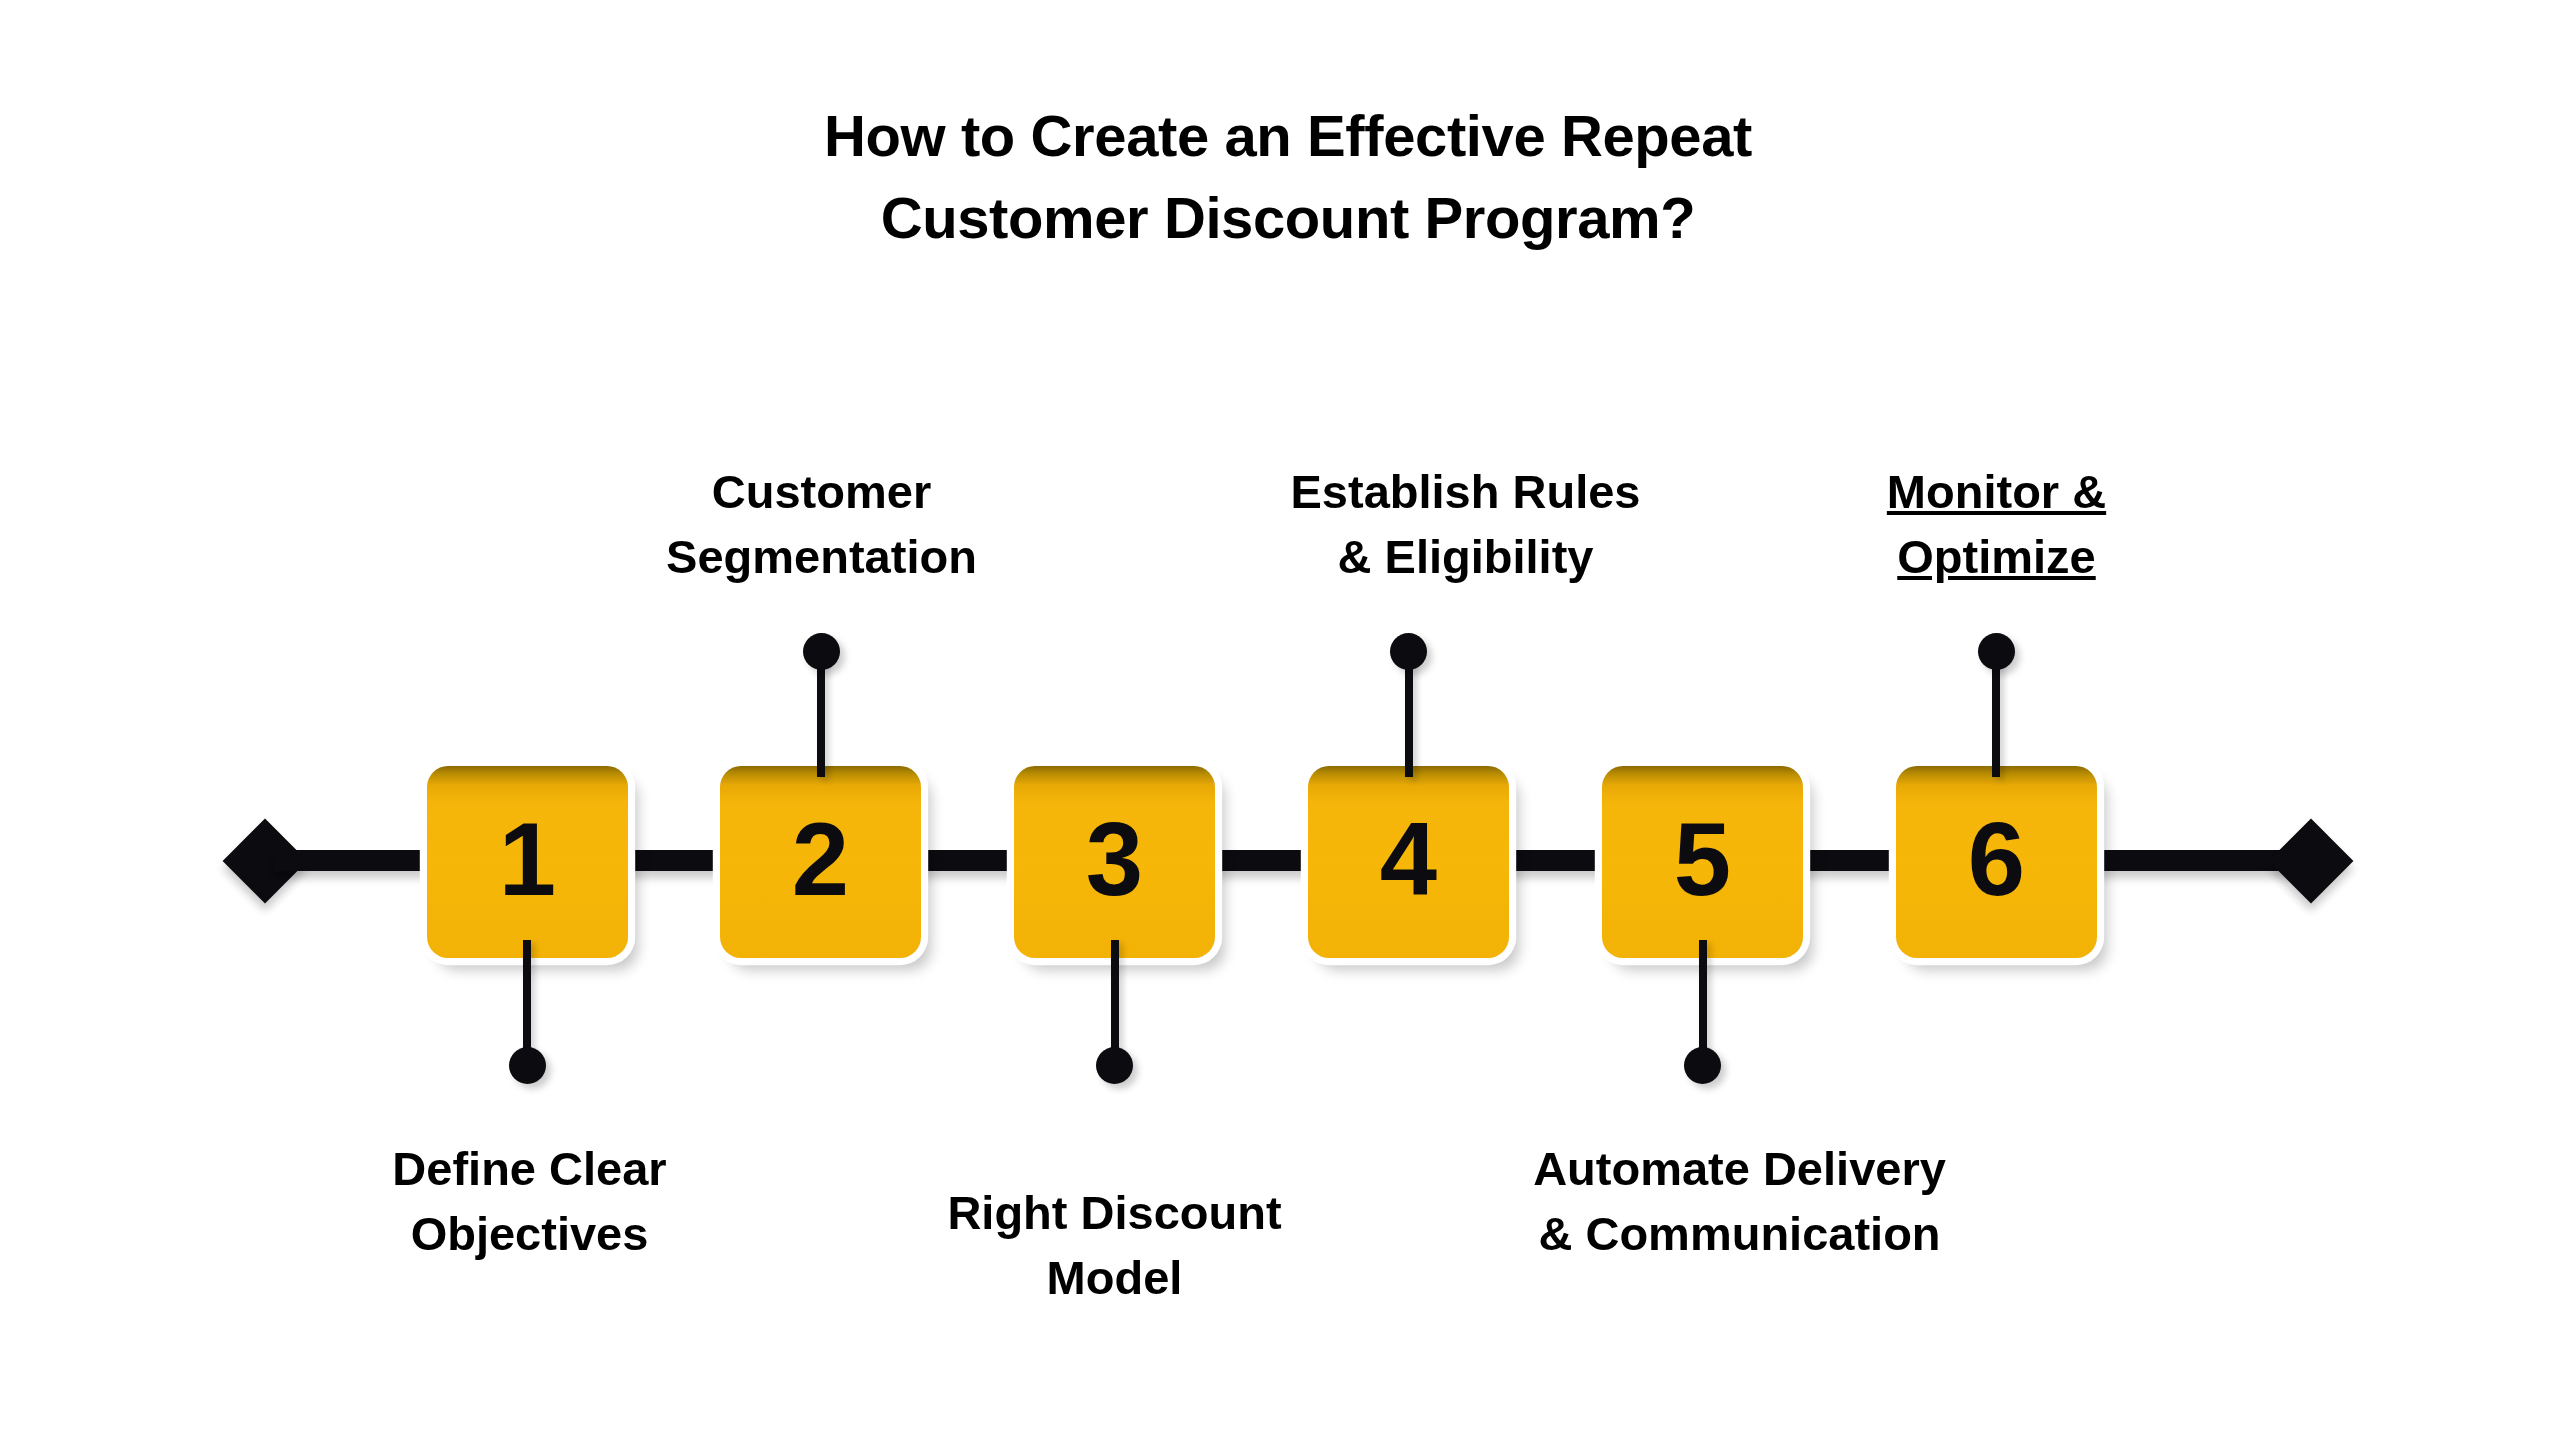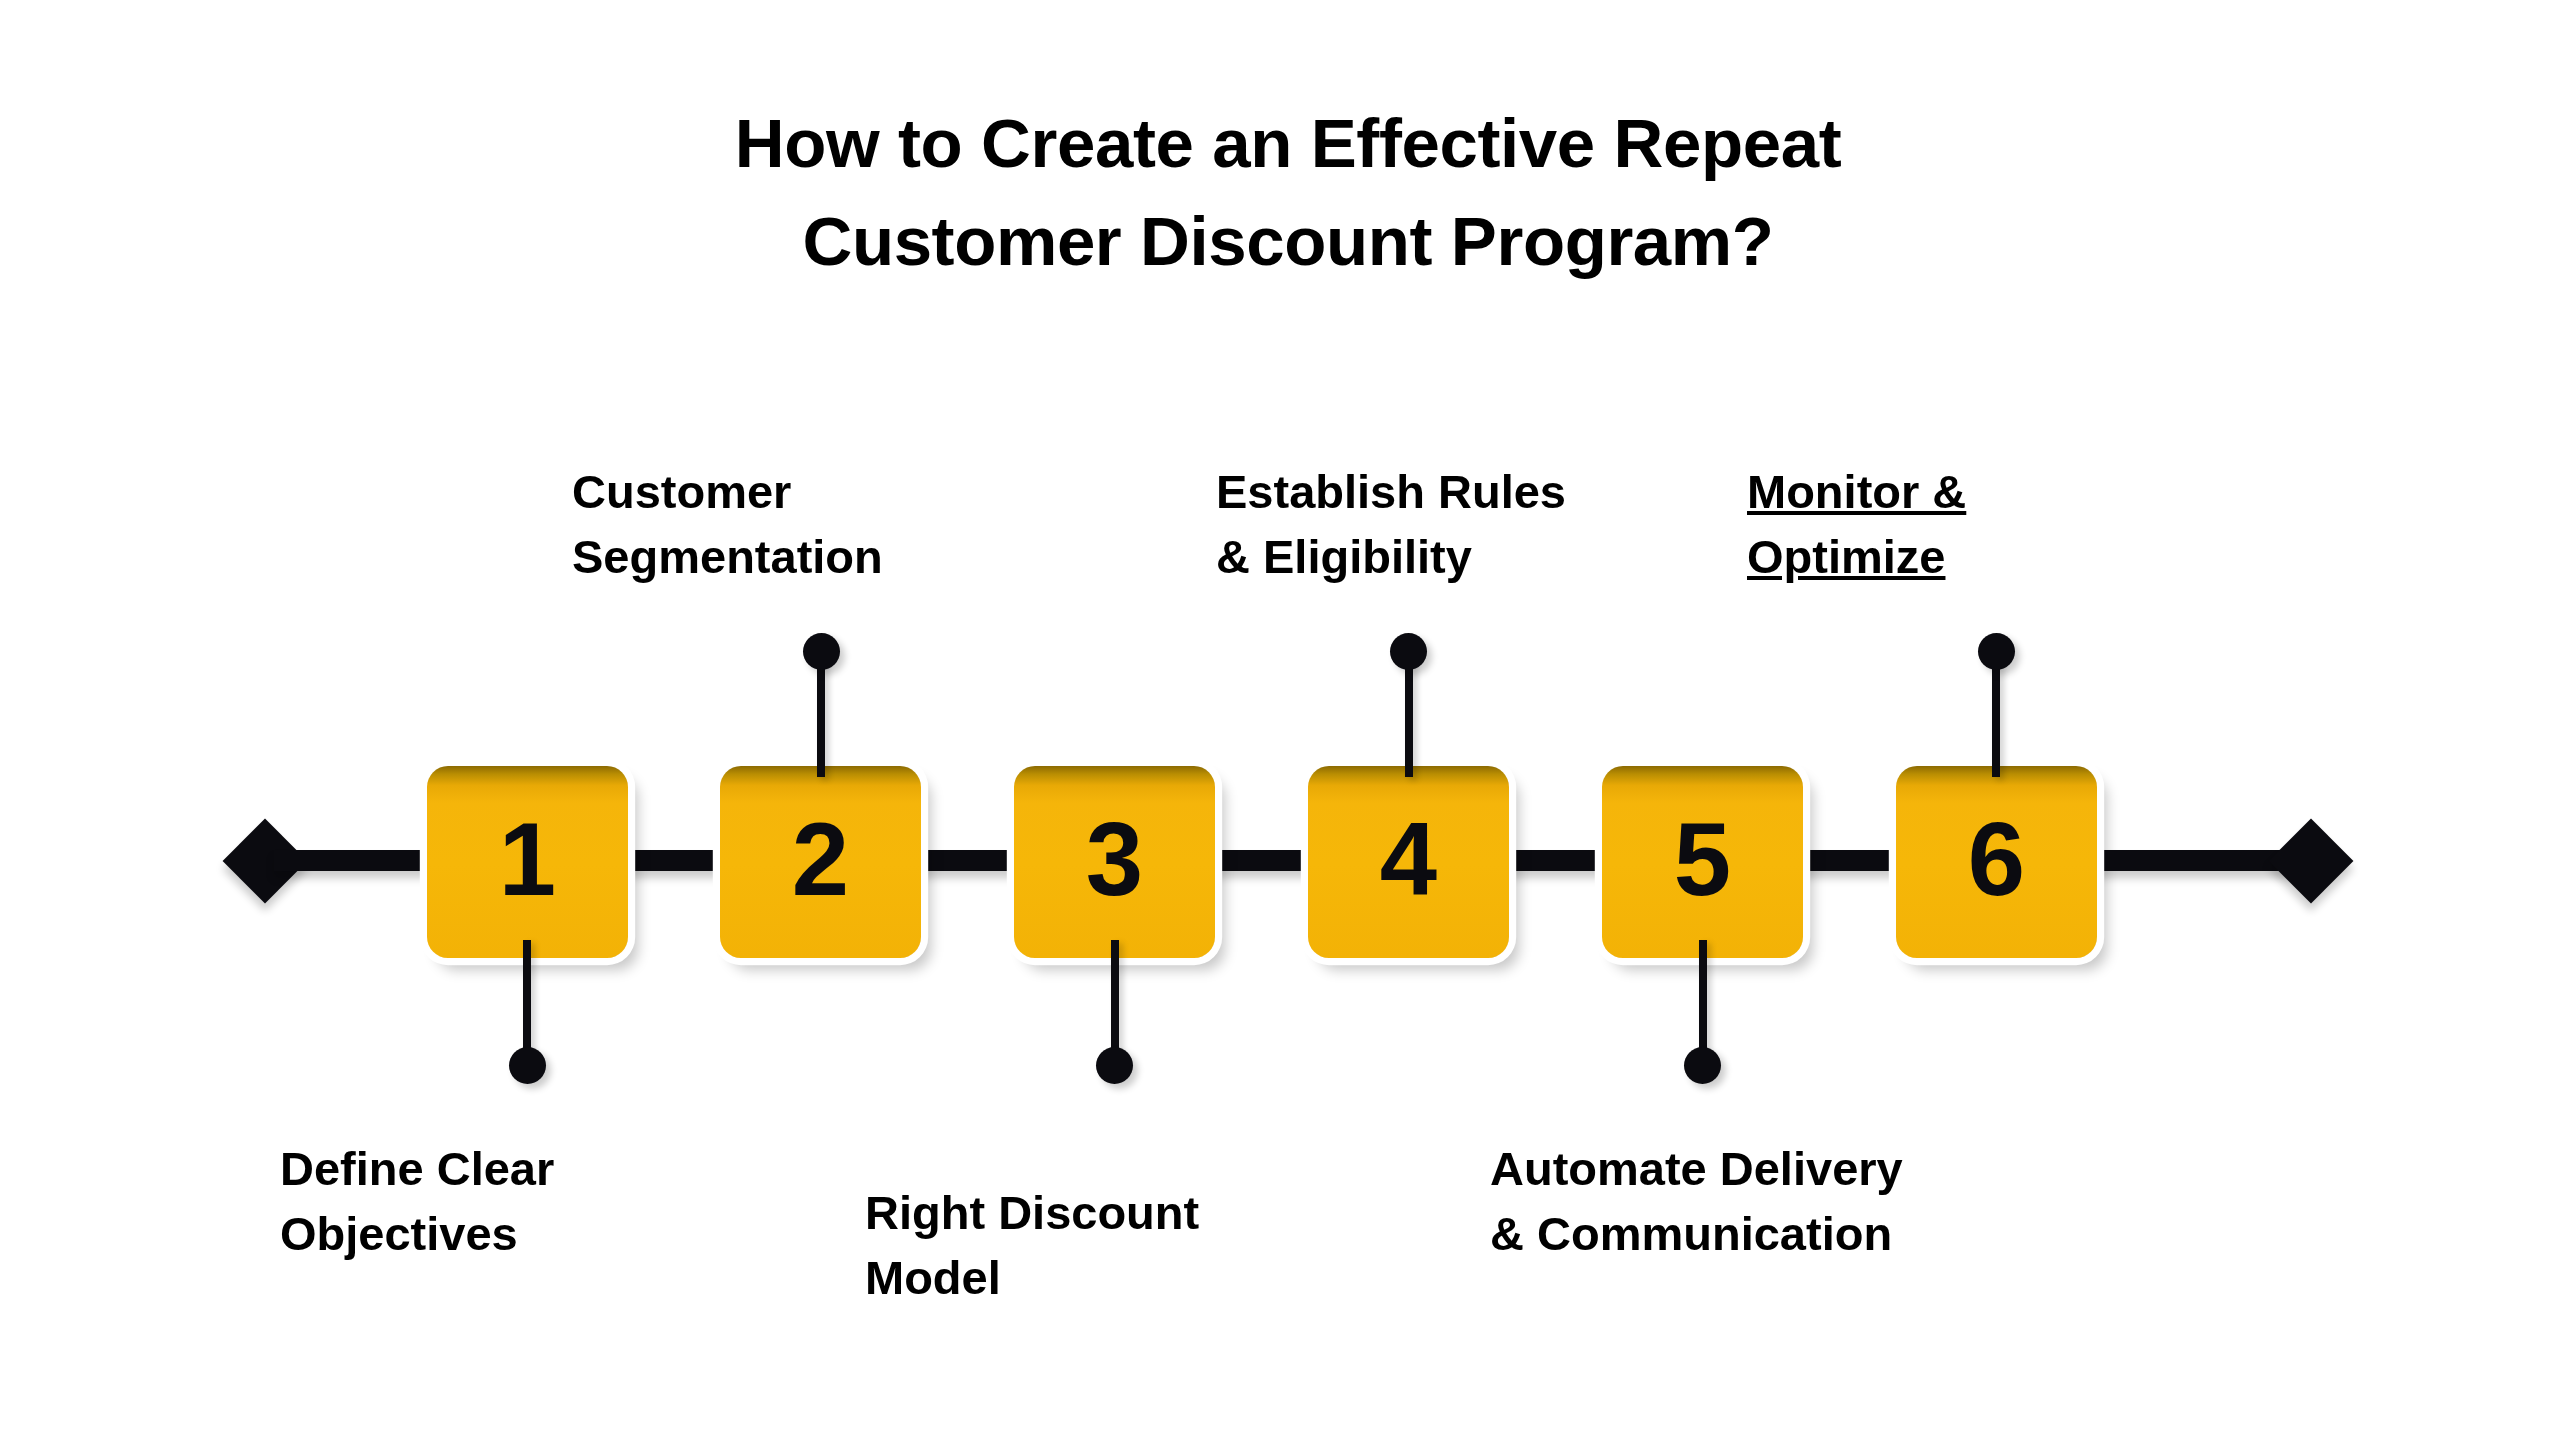--- a/index.html
+++ b/index.html
@@ -19,21 +19,21 @@
 
   
   #title {
     position: absolute;
     left: 0;
     top: 95px;
     width: 2576px;
     text-align: center;
     font-family: "Liberation Sans", sans-serif;
     font-weight: bold;
-    font-size: 69px;
+    font-size: 58px;
     line-height: 1.42;
     letter-spacing: -0.4px;
     color: #000000;
     white-space: pre-line;
   }
 
   
   #axis-line {
     position: absolute;
     left: 274px;
@@ -112,20 +112,21 @@
     background: #0b0b10;
     box-shadow: 4.8px 4.8px 7.2px rgba(0,0,0,0.20);
   }
   .stem-dot-up   { top: 633px; }
   .stem-dot-down { top: 1047px; }
 
   
   .step-caption {
     position: absolute;
     width: 499px;
+    text-align: center;
     font-family: "Liberation Sans", sans-serif;
     font-weight: bold;
     font-size: 47px;
     line-height: 1.38;
     color: #000000;
     white-space: pre-line;
   }
   .caption-up   { top: 460px; }
   .caption-down { top: 1137px; }
 </style>

